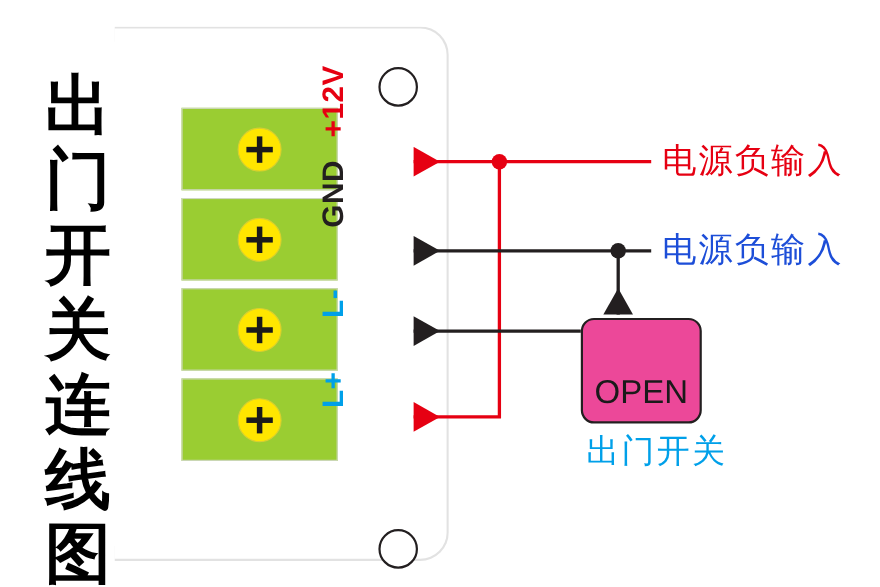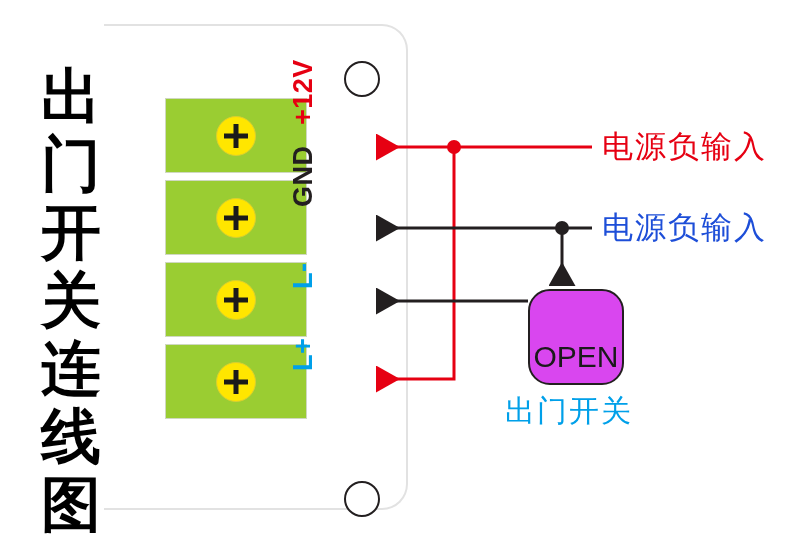--- a/index.html
+++ b/index.html
@@ -116,43 +116,43 @@
     font-size: 31px;
     line-height: 1;
     letter-spacing: 2px;
   }
 
   
   .open-box {
     position: absolute;
     left: 528px;
     top: 289px;
-    width: 96px;
+    width: 110px;
     height: 96px;
     border: 2px solid #231f20;
-    border-radius: 22px;
-    box-sizing: border-box;
-    background: #d946ef;
+    border-radius: 12px;
+    box-sizing: border-box;
+    background: #ec4899;
   }
   .open-text {
     position: absolute;
     left: 0;
     right: 0;
     bottom: 9px;
     text-align: center;
     font-size: 30px;
     color: #1a1a1a;
     font-family: "Liberation Sans", "DejaVu Sans", sans-serif;
   }
   .switch-caption {
     position: absolute;
     left: 505px;
     top: 396px;
     width: 156px;
-    text-align: left;
+    text-align: right;
     font-family: "DejaVu Serif", "Liberation Serif", serif;
     font-size: 30px;
     letter-spacing: 2px;
     line-height: 1;
   }
 
   svg.wires {
     position: absolute;
     left: 0; top: 0;
     width: 800px; height: 534px;

